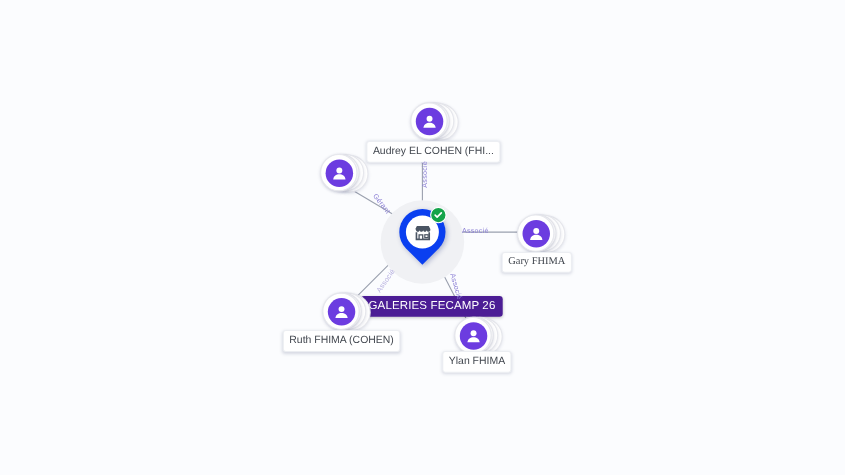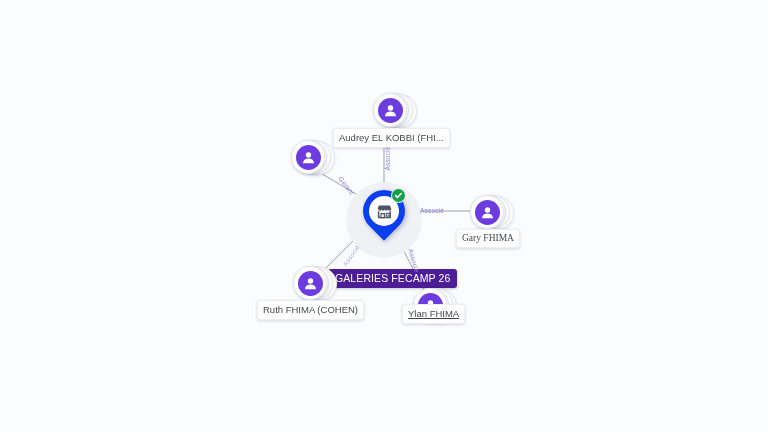--- a/index.html
+++ b/index.html
@@ -247,21 +247,21 @@
     <div class="avatar-front">
       <div class="avatar-circle">
         <svg width="15" height="15" viewBox="0 0 15 15">
           <circle cx="7.5" cy="5.0" r="2.7" fill="#ffffff"></circle>
           <path d="M1.9 13.2 C2.3 9.9 4.7 8.5 7.5 8.5
                    C10.3 8.5 12.7 9.9 13.1 13.2 Z" fill="#ffffff"></path>
         </svg>
       </div>
     </div>
   </div>
-  <div class="person-label" style="left:333px; top:128px;">Audrey EL KOBBI (FHI...</div>
+  <div class="person-label" style="left:333px; top:128px;">Audrey EL COHEN (FHI...</div>
 
   <div class="person-node" style="left:291px; top:140px;">
     <div class="card-stack">
       <div class="stack-card c3"></div>
       <div class="stack-card c2"></div>
       <div class="stack-card c1"></div>
     </div>
     <div class="avatar-front">
       <div class="avatar-circle">
         <svg width="15" height="15" viewBox="0 0 15 15">
@@ -318,21 +318,21 @@
     <div class="avatar-front">
       <div class="avatar-circle">
         <svg width="15" height="15" viewBox="0 0 15 15">
           <circle cx="7.5" cy="5.0" r="2.7" fill="#ffffff"></circle>
           <path d="M1.9 13.2 C2.3 9.9 4.7 8.5 7.5 8.5
                    C10.3 8.5 12.7 9.9 13.1 13.2 Z" fill="#ffffff"></path>
         </svg>
       </div>
     </div>
   </div>
-  <div class="person-label" style="left:402px; top:304px;text-decoration:underline;">Ylan FHIMA</div>
+  <div class="person-label" style="left:402px; top:319px;">Ylan FHIMA</div>
 
   <div class="edge-label" style="left:375px; top:155px; transform:rotate(-90deg);">Associé</div>
 
   <div class="edge-label" style="left:336px; top:182px; transform:rotate(52deg);">Gérant</div>
 
   <div class="edge-label" style="left:420px; top:207px;">Associé</div>
 
   <div class="edge-label faint" style="left:339px; top:252px; transform:rotate(-55deg);">Associé</div>
 
   <div class="edge-label" style="left:402px; top:257px; transform:rotate(74deg);">Associé</div>

